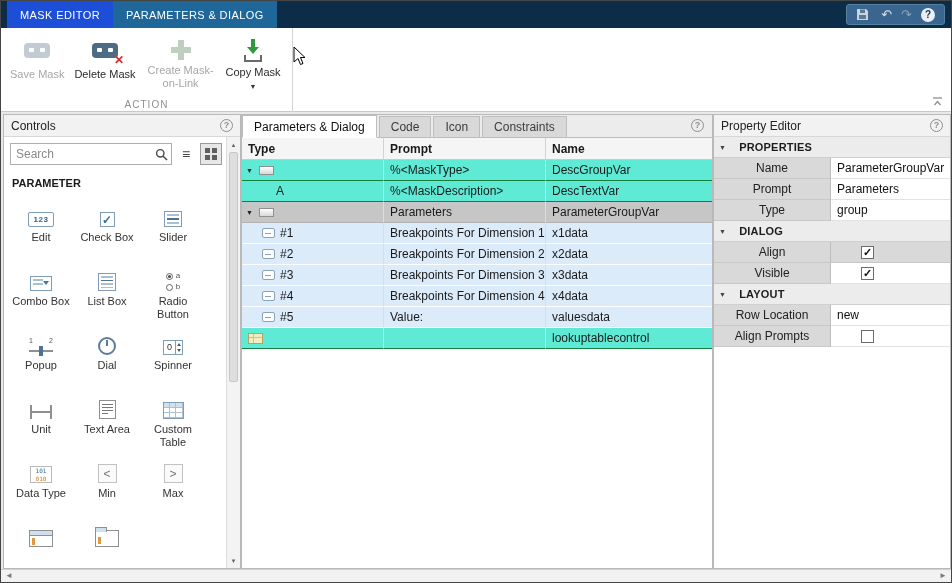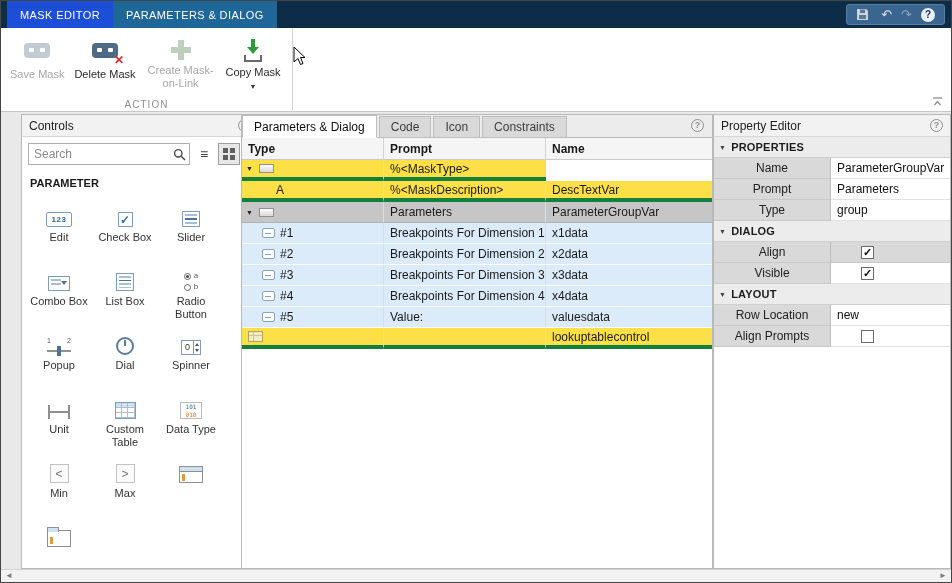--- a/index.html
+++ b/index.html
@@ -36,21 +36,21 @@
   .ico-plus::after{content:"";position:absolute;left:0;top:7px;width:20px;height:6px;background:#bfcfbf;}
   .ico-copy{position:relative;width:22px;height:24px;margin-top:2px;}
   .ico-copy .stem{position:absolute;left:9px;top:1px;width:4px;height:8px;background:#2f9b3f;}
   .ico-copy .head{position:absolute;left:5px;top:9px;width:0;height:0;border-left:6px solid transparent;border-right:6px solid transparent;border-top:7px solid #2f9b3f;}
   .ico-copy .tray{position:absolute;left:2px;bottom:0;width:18px;height:7px;border:2px solid #6a6a6a;border-top:none;}
   .rbtn .caret{font-size:7px;color:#333;line-height:1;}
   .ribbon-collapse{position:absolute;right:8px;bottom:4px;width:12px;height:12px;display:flex;align-items:center;justify-content:center;}
 
   
   .panel{position:absolute;top:113px;bottom:13px;background:#fff;border:1px solid #b9b9b9;overflow:hidden;}
-  .panel-left{left:20px;width:238px;}
+  .panel-left{left:2px;width:238px;}
   .panel-center{left:240px;width:472px;}
   .panel-right{left:712px;width:238px;}
   .p-header{height:22px;background:#f2f2f2;border-bottom:1px solid #d8d8d8;display:flex;align-items:center;padding:0 7px;font-size:12px;color:#222;}
   .p-help{margin-left:auto;width:13px;height:13px;border-radius:50%;border:1px solid #8f8f8f;color:#8f8f8f;font-size:9px;font-weight:bold;display:flex;align-items:center;justify-content:center;line-height:1;flex:none;}
 
   
   .search-row{display:flex;align-items:center;gap:3px;padding:6px 18px 6px 6px;}
   .search-box{flex:1;height:22px;border:1px solid #aeaeae;display:flex;align-items:center;background:#fff;min-width:0;}
   .search-input{flex:1;border:none;outline:none;font-size:12px;padding:0 5px;font-family:inherit;color:#333;min-width:0;background:transparent;}
   .search-input::placeholder{color:#8a8a8a;}
@@ -125,35 +125,35 @@
   .ct-tab{height:21px;display:flex;align-items:center;padding:0 11px;background:#d9d9d9;border:1px solid #bdbdbd;border-bottom:none;font-size:12px;color:#3c3c3c;white-space:nowrap;}
   .ct-tab.active{background:#fff;color:#0f0f0f;height:23px;margin-bottom:-1px;border-bottom:1px solid #fff;}
   .ct-help{align-self:center;margin-bottom:3px;margin-right:2px;}
   .tbl{position:absolute;top:23px;left:0;right:0;bottom:0;background:#fff;font-size:12px;}
   .t-row{display:grid;grid-template-columns:142px 162px 1fr;height:21px;}
   .t-head{height:22px;background:#f5f5f5;font-weight:bold;}
   .t-head .t-cell{border-bottom:1px solid #c9c9c9;border-right:1px solid #d2d2d2;}
   .t-cell{display:flex;align-items:center;padding-left:6px;border-right:1px solid #d8dee4;overflow:hidden;white-space:nowrap;color:#1a1a1a;}
   .t-cell:last-child{border-right:none;}
   .t-type{gap:5px;padding-left:4px;}
-  .row-white .t-cell{background:#fde047;border-bottom:4px solid #15803d;}
+  .row-white .t-cell{background:#5eead4;border-bottom:1px solid #15803d;}
   .row-blue .t-cell{background:#dcebf9;border-bottom:1px solid #fdfdfd;}
   .row-sel .t-cell{background:#c6c6c6;border-bottom:1px solid #b2b2b2;}
   .expander{font-size:7px;color:#222;width:8px;flex:none;line-height:1;}
   .grp-ico{width:15px;height:9px;border:1px solid #8f8f8f;background:linear-gradient(#fdfdfd,#d8d8d8);flex:none;}
   .a-glyph{margin-left:30px;color:#222;}
   .pedit-ico{margin-left:16px;width:13px;height:10px;border:1px solid #88a3bb;border-radius:2px;background:#fff;position:relative;flex:none;}
   .pedit-ico::after{content:"";position:absolute;left:2px;top:4px;width:6px;height:1px;background:#88a3bb;}
   .lookup-ico{margin-left:2px;width:15px;height:11px;border:1px solid #b3a35c;background:#f2ecc1;position:relative;flex:none;}
   .lookup-ico::before{content:"";position:absolute;left:4px;top:0;bottom:0;width:1px;background:#cfc489;}
   .lookup-ico::after{content:"";position:absolute;left:0;top:3px;right:0;height:1px;background:#cfc489;}
 
   
   .pg{position:absolute;top:22px;left:0;right:0;bottom:0;font-size:12px;background:#fff;}
-  .pg-section{height:21px;display:flex;align-items:center;background:#ececec;border-bottom:1px solid #cfcfcf;padding-left:5px;gap:5px;font-weight:bold;font-size:11px;color:#1c1c1c;letter-spacing:.2px;}
+  .pg-section{height:21px;display:flex;align-items:center;background:#ececec;border-bottom:1px solid #cfcfcf;padding-left:5px;gap:13px;font-weight:bold;font-size:11px;color:#1c1c1c;letter-spacing:.2px;}
   .pg-tri{font-size:7px;color:#444;line-height:1;}
   .pg-row{display:grid;grid-template-columns:117px 1fr;height:21px;}
   .pg-label{background:#d9d9d9;border-bottom:1px solid #c8c8c8;border-right:1px solid #bdbdbd;display:flex;align-items:center;justify-content:center;color:#222;}
   .pg-value{background:#fff;border-bottom:1px solid #e2e2e2;display:flex;align-items:center;padding-left:6px;color:#111;overflow:hidden;white-space:nowrap;}
   .pg-row.sel .pg-value{background:#d9d9d9;border-bottom-color:#c8c8c8;}
   .pg-check{width:13px;height:13px;border:1px solid #6b6b6b;background:#fff;display:flex;align-items:center;justify-content:center;font-size:11px;font-weight:bold;color:#111;margin-left:24px;line-height:1;flex:none;}
 
   
   .statusbar{position:absolute;left:0;right:0;bottom:0;height:13px;background:#f2f2f2;border-top:1px solid #d0d0d0;display:flex;align-items:center;justify-content:space-between;padding:0 4px;}
   .sb-arrow{font-size:8px;color:#7a7a7a;line-height:1;}
@@ -349,20 +349,31 @@
       <div class="control-item">
         <div class="ci-icon">
             <div class="ic-unit">
               <i class="mid"></i>
             </div>
           </div>
         <div class="ci-label">Unit</div>
       </div>
       <div class="control-item">
         <div class="ci-icon">
+            <div class="ic-text">
+              <i></i>
+              <i></i>
+              <i></i>
+              <i class="short"></i>
+            </div>
+          </div>
+        <div class="ci-label">Text Area</div>
+      </div>
+      <div class="control-item">
+        <div class="ci-icon">
             <div class="ic-table">
               <i class="hdr"></i>
               <i class="hdr"></i>
               <i class="hdr"></i>
               <i></i>
               <i></i>
               <i></i>
               <i></i>
               <i></i>
               <i></i>
@@ -443,20 +454,21 @@
         <div class="t-cell">Prompt</div>
         <div class="t-cell">Name</div>
       </div>
 
       <div class="t-row row-white">
         <div class="t-cell t-type">
           <span class="expander">▼</span>
           <span class="grp-ico"></span>
         </div>
         <div class="t-cell">%&lt;MaskType&gt;</div>
+        <div class="t-cell">DescGroupVar</div>
       </div>
 
       <div class="t-row row-white">
         <div class="t-cell t-type">
           <span class="a-glyph">A</span>
         </div>
         <div class="t-cell">%&lt;MaskDescription&gt;</div>
         <div class="t-cell">DescTextVar</div>
       </div>
 

